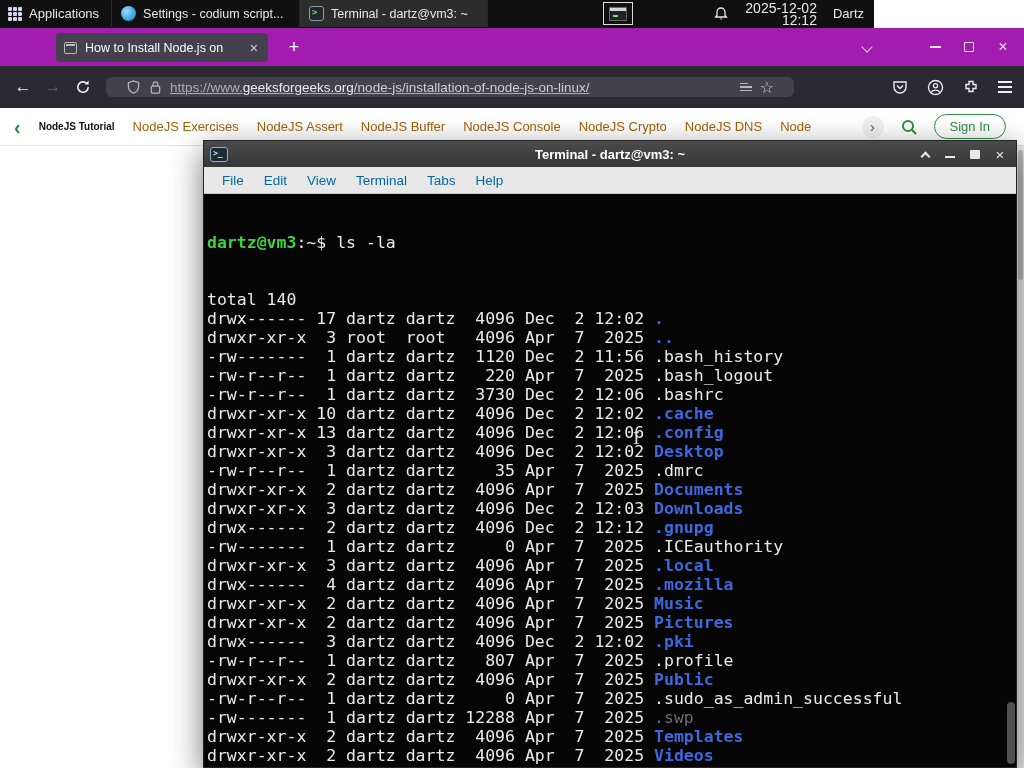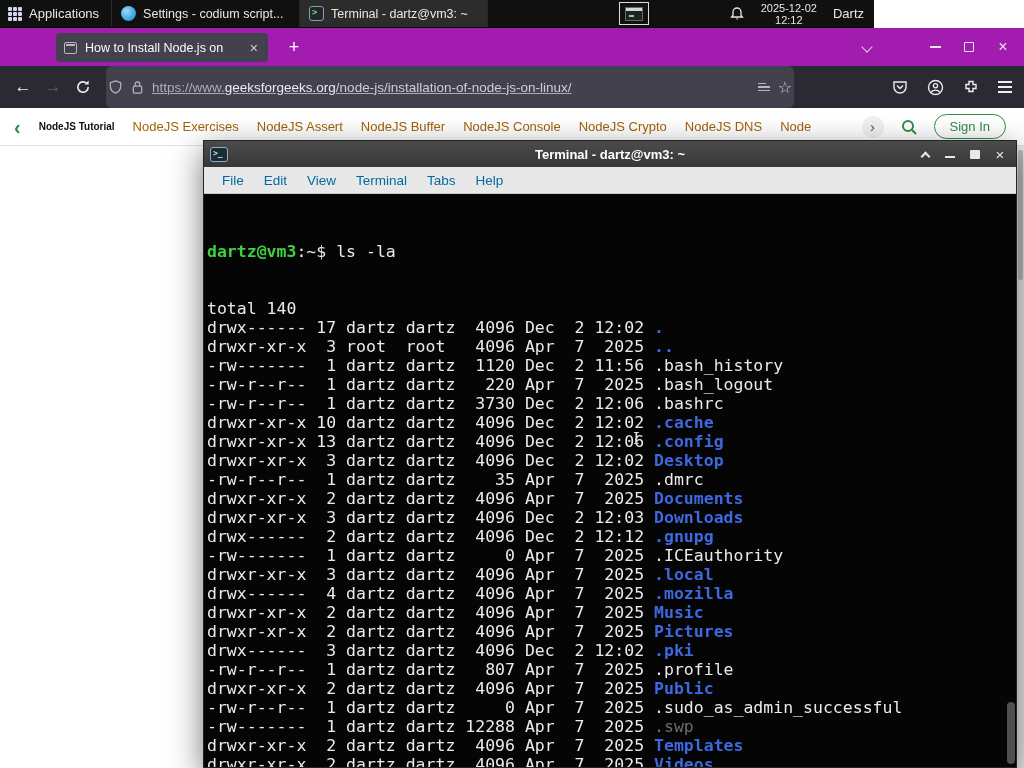--- a/index.html
+++ b/index.html
@@ -33,21 +33,21 @@
   .app-icon.terminal:after { content:">"; position:absolute; left:2px; top:0px; font:bold 9px "DejaVu Sans Mono",monospace; color:#7be07b; }
   .panel-right { margin-left:auto; display:flex; align-items:center; gap:16px; padding-right:10px; }
   .tray-box {
     width:30px; height:23px; border:1px solid #dcdcdc; display:flex; align-items:center; justify-content:center;
     background:#121212; margin-right:64px;
   }
   .tray-term { width:18px; height:14px; background:#1f2328; border:1px solid #666; position:relative; }
   .tray-term:before { content:""; position:absolute; left:0; top:0; right:0; height:3px; background:#cfd6dd; }
   .tray-term:after { content:""; position:absolute; left:3px; bottom:3px; width:5px; height:2px; background:#7be07b; }
   .bell-icon { display:flex; }
-  .clock { text-align:center; font-size:11px; line-height:12px; }
+  .clock { text-align:right; font-size:14px; line-height:12px; }
   .panel-user { font-size:13px; }
 
   
   .browser { position:absolute; left:0; top:28px; right:0; bottom:0; background:#fff; }
   .tabbar { position:absolute; left:0; top:0; width:100%; height:45px; background:#a21caf; }
   .tab {
     position:absolute; left:56px; top:5px; width:212px; height:29px; background:#42414d;
     border-radius:4px; display:flex; align-items:center; gap:8px; padding:0 8px; color:#fbfbfe;
   }
   .favicon { width:13px; height:12px; border:1.5px solid #b9b8be; border-radius:2px; position:relative; flex:0 0 13px; }
@@ -60,22 +60,22 @@
   .winbtn { position:absolute; top:8px; width:26px; height:22px; display:flex; align-items:center; justify-content:center; color:#e7e6eb; }
   .wb-min { right:76px; } .wb-min i { width:11px; height:1.6px; background:#e7e6eb; }
   .wb-max { right:42px; } .wb-max i { width:10px; height:10px; border:1.6px solid #e7e6eb; border-radius:1px; }
   .wb-close { right:8px; font-size:16px; }
 
   .toolbar { position:absolute; left:0; top:38px; width:100%; height:42px; background:#2b2a33; display:flex; align-items:center; }
   .nav-ico { width:30px; text-align:center; font-size:17px; color:#eeedf2; flex:0 0 30px; }
   .nav-ico.disabled { color:#62616b; }
   .nav-ico.back { margin-left:8px; }
   .urlbar {
-    margin-left:8px; width:688px; height:42px; background:var(--accent-urlbar,#42414d); border-radius:6px;
-    display:flex; align-items:center; gap:8px; padding:0 2px; color:#cfced4;
+    margin-left:8px; width:688px; height:20px; background:var(--accent-urlbar,#42414d); border-radius:6px;
+    display:flex; align-items:center; gap:8px; padding:0 20px; color:#cfced4;
   }
   .url-text { font-size:13.5px; white-space:nowrap; overflow:hidden; flex:1; text-decoration:underline; text-decoration-color:rgba(230,230,235,.65); }
   .url-scheme { color:#aeadb5; } .url-domain { color:#ecebf0; } .url-path { color:#cfced4; }
   .reader-icon { width:12px; display:flex; flex-direction:column; gap:2px; }
   .reader-icon i { height:1.6px; background:#b6b5bd; } .reader-icon i:first-child { width:8px; }
   .star-icon { font-size:16px; color:#cfced4; }
   .toolbar-right { margin-left:auto; display:flex; align-items:center; gap:19px; padding-right:12px; }
   .burger-icon { display:flex; flex-direction:column; gap:3px; }
   .burger-icon i { width:14px; height:1.8px; background:#eeedf2; }
 
@@ -116,21 +116,21 @@
   .tbtn.min i { width:10px; height:2px; background:#e9e9e9; margin-top:6px; }
   .tbtn.max i { width:10px; height:9px; background:#e9e9e9; border-radius:1px; }
   .tbtn.close { font-size:15px; }
   .term-menu {
     height:27px; background:#e8e8e8; border-bottom:1px solid #c9c9c9; display:flex; align-items:center;
     padding-left:8px; flex:0 0 27px;
   }
   .menu-item { font-size:13.5px; color:#0369a1; padding:0 10px; }
   .term-body {
     flex:1; background:#050505; color:#ebebeb; overflow:hidden; position:relative;
-    font:16.5px/19px "DejaVu Sans Mono", monospace; padding:10px 0 0 3px; white-space:pre;
+    font:16.5px/19px "DejaVu Sans Mono", monospace; padding:1px 0 0 3px; white-space:pre;
   }
   .tline { white-space:pre; }
   .t-green { color:var(--term-green,#3fd23f); font-weight:bold; }
   .name-dir { color:var(--dir-blue,#3e68e0); font-weight:bold; }
   .name-dim { color:var(--dim-gray,#6e6e6e); }
   .name-file { color:inherit; }
   .term-scroll-thumb { position:absolute; right:1px; bottom:3px; width:8px; height:62px; background:#505050; border-radius:4px; }
 
   .ibeam {
     position:absolute; left:633px; top:428px; z-index:150; color:#dcdcdc;

